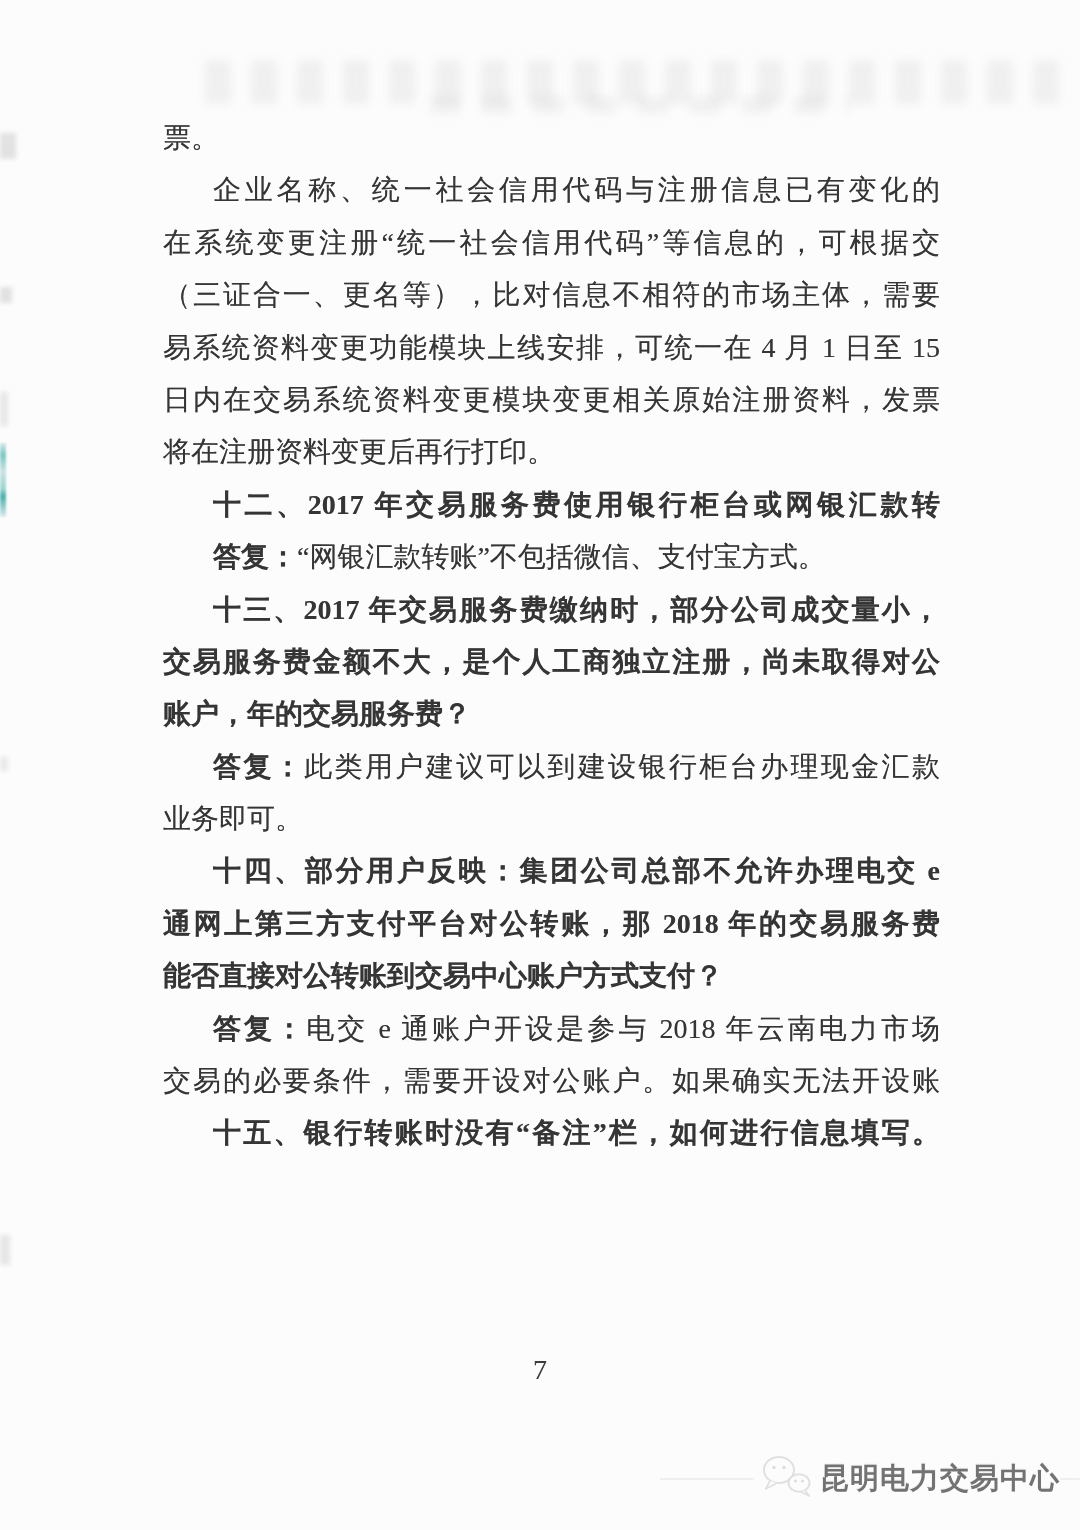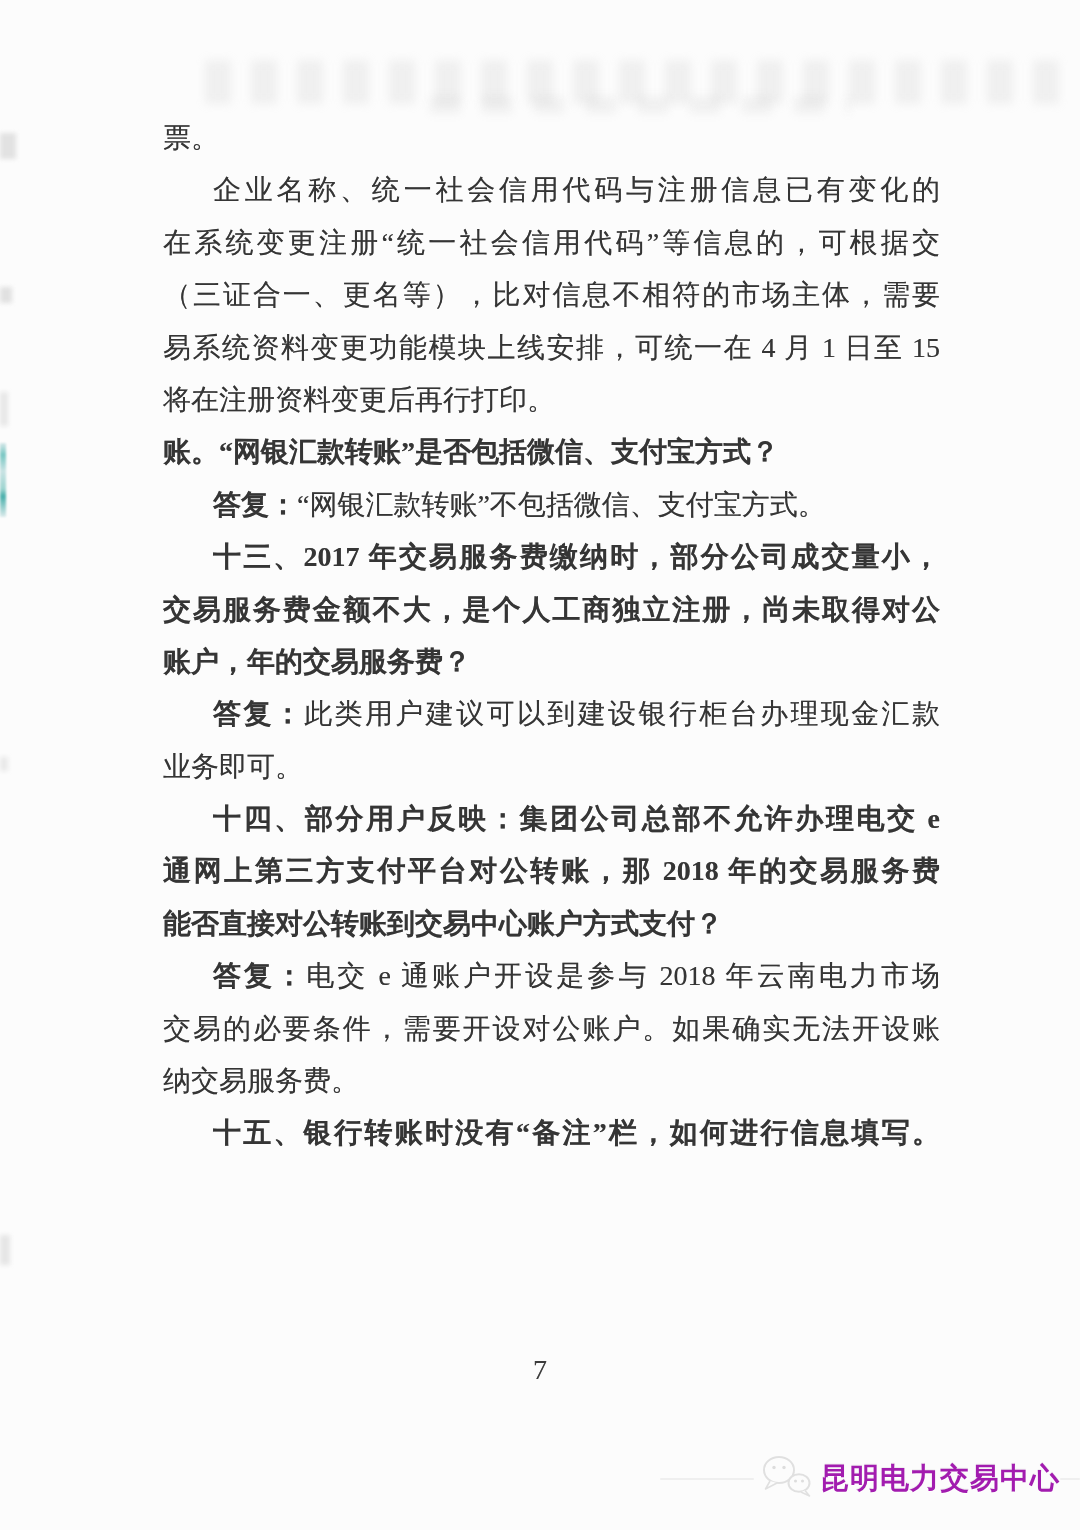--- a/index.html
+++ b/index.html
@@ -38,21 +38,21 @@
     display:flex;align-items:center;
   }
   .wm-rule{height:2px;background:#efefef;border-radius:1px;}
   .wm-rule.l{width:112px;}
   .wm-rule.r{flex:1;min-width:20px;}
   .wm-icon{flex:0 0 auto;margin:0 6px 0 6px;opacity:.9;}
   .wm-text{
     flex:0 0 auto;
     font-family:"Liberation Sans", sans-serif;
     font-weight:bold;font-size:29px;letter-spacing:1px;
-    color:#a21caf;text-shadow:0 1px 1px #ffffff, 0 -1px 0 rgba(200,200,200,.25);
+    color:#737373;text-shadow:0 1px 1px #ffffff, 0 -1px 0 rgba(200,200,200,.25);
     white-space:nowrap;
   }
   
   .ghost{position:absolute;pointer-events:none;}
   .g1{left:205px;top:60px;width:855px;height:44px;
       background:repeating-linear-gradient(90deg, rgba(190,190,190,.4) 0 26px, rgba(255,255,255,0) 26px 46px);
       filter:blur(5px);opacity:.5;}
   .g2{left:430px;top:96px;width:420px;height:18px;
       background:repeating-linear-gradient(90deg, rgba(185,185,185,.35) 0 30px, rgba(255,255,255,0) 30px 52px);
       filter:blur(4px);opacity:.45;}
@@ -79,37 +79,37 @@
   <div class="smudge a4"></div>
   <div class="smudge a5"></div>
   <div class="teal"></div>
 
   <main class="content">
     <div class="line end"><span>票。</span></div>
     <div class="line indent"><span>企业名称、统一社会信用代码与注册信息已有变化的</span></div>
     <div class="line"><span>在系统变更注册“统一社会信用代码”等信息的，可根据交</span></div>
     <div class="line"><span>（三证合一、更名等），比对信息不相符的市场主体，需要</span></div>
     <div class="line"><span>易系统资料变更功能模块上线安排，可统一在 4 月 1 日至 15</span></div>
+    <div class="line"><span>日内在交易系统资料变更模块变更相关原始注册资料，发票</span></div>
     <div class="line end"><span>将在注册资料变更后再行打印。</span></div>
 
-    <div class="line bold end"><span>账。“网银汇款转账”是否包括微信、支付宝方式？</span></div>
+    <div class="line indent bold"><span>十二、2017 年交易服务费使用银行柜台或网银汇款转</span></div>
     <div class="line indent end"><span class="b">答复：</span><span>“网银汇款转账”不包括微信、支付宝方式。</span></div>
 
     <div class="line indent bold"><span>十三、2017 年交易服务费缴纳时，部分公司成交量小，</span></div>
     <div class="line bold"><span>交易服务费金额不大，是个人工商独立注册，尚未取得对公</span></div>
     <div class="line bold end"><span>账户，年的交易服务费？</span></div>
     <div class="line indent"><span class="b">答复：</span><span>此类用户建议可以到建设银行柜台办理现金汇款</span></div>
     <div class="line end"><span>业务即可。</span></div>
 
     <div class="line indent bold"><span>十四、部分用户反映：集团公司总部不允许办理电交 e</span></div>
     <div class="line bold"><span>通网上第三方支付平台对公转账，那 2018 年的交易服务费</span></div>
     <div class="line bold end"><span>能否直接对公转账到交易中心账户方式支付？</span></div>
     <div class="line indent"><span class="b">答复：</span><span>电交 e 通账户开设是参与 2018 年云南电力市场</span></div>
     <div class="line"><span>交易的必要条件，需要开设对公账户。如果确实无法开设账</span></div>
-    <div class="line end"><span>纳交易服务费。</span></div>
 
     <div class="line indent bold"><span>十五、银行转账时没有“备注”栏，如何进行信息填写。</span></div>
   </main>
 
   <div class="pagenum">7</div>
 
   <div class="wm">
     <span class="wm-rule l"></span>
     <span class="wm-icon">
       <svg width="54" height="52" viewBox="0 0 54 52">

